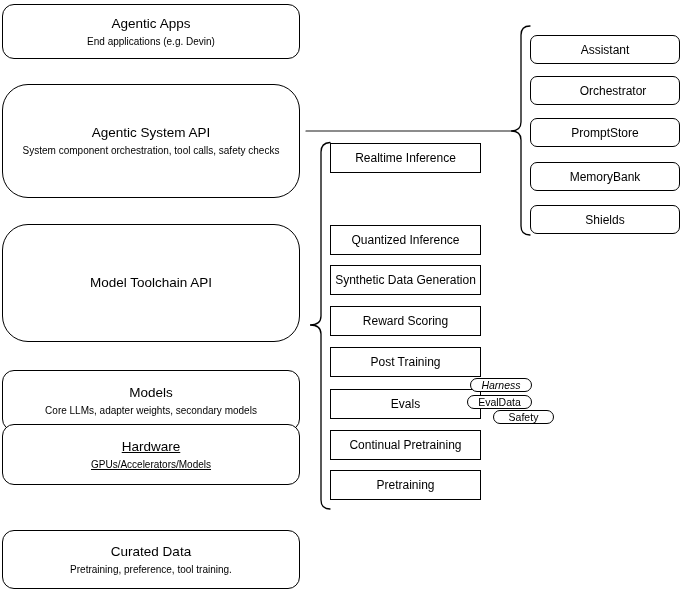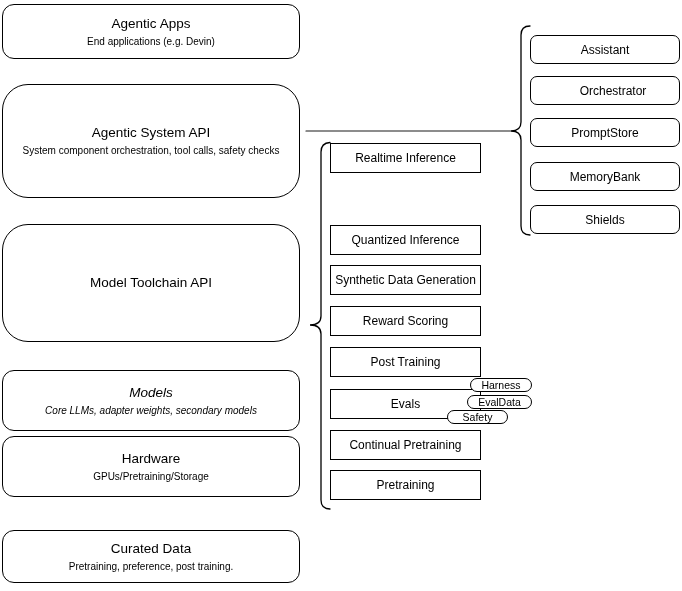--- a/index.html
+++ b/index.html
@@ -45,47 +45,47 @@
 
   <div class="node lbox r26" style="top:84px;height:114px;">
     <div class="title">Agentic System API</div>
     <div class="subtitle">System component orchestration, tool calls, safety checks</div>
   </div>
 
   <div class="node lbox r26" style="top:224px;height:118px;">
     <div class="title">Model Toolchain API</div>
   </div>
 
-  <div class="node lbox r12" style="top:370px;height:61px;font-style:italic;">
+  <div class="node lbox r12" style="top:370px;height:61px;">
     <div class="title">Models</div>
     <div class="subtitle">Core LLMs, adapter weights, secondary models</div>
   </div>
 
-  <div class="node lbox r12" style="top:436px;height:61px;">
+  <div class="node lbox r12" style="top:424px;height:61px;text-decoration:underline;">
     <div class="title">Hardware</div>
-    <div class="subtitle">GPUs/Pretraining/Storage</div>
+    <div class="subtitle">GPUs/Accelerators/Models</div>
   </div>
 
-  <div class="node lbox r12" style="top:530px;height:53px;">
+  <div class="node lbox r12" style="top:530px;height:59px;">
     <div class="title">Curated Data</div>
-    <div class="subtitle">Pretraining, preference, post training.</div>
+    <div class="subtitle">Pretraining, preference, tool training.</div>
   </div>
 
   <div class="node mbox" style="top:143px;">Realtime Inference</div>
   <div class="node mbox" style="top:225px;">Quantized Inference</div>
   <div class="node mbox" style="top:265px;">Synthetic Data Generation</div>
   <div class="node mbox" style="top:306px;">Reward Scoring</div>
   <div class="node mbox" style="top:347px;">Post Training</div>
   <div class="node mbox" style="top:389px;">Evals</div>
   <div class="node mbox" style="top:430px;">Continual Pretraining</div>
   <div class="node mbox" style="top:470px;">Pretraining</div>
 
-  <div class="pill" style="left:470px;top:378px;width:62px;">Harness</div>
+  <div class="pill" style="left:470px;top:378px;width:62px;font-style:italic;">Harness</div>
   <div class="pill" style="left:467px;top:395px;width:65px;">EvalData</div>
-  <div class="pill" style="left:447px;top:410px;width:61px;">Safety</div>
+  <div class="pill" style="left:493px;top:410px;width:61px;">Safety</div>
 
   <div class="node rbox" style="top:35px;">Assistant</div>
   <div class="node rbox" style="top:76px;padding-left:16px;">Orchestrator</div>
   <div class="node rbox" style="top:118px;">PromptStore</div>
   <div class="node rbox" style="top:162px;">MemoryBank</div>
   <div class="node rbox" style="top:205px;">Shields</div>
 
 </div>
 
 </body></html>

